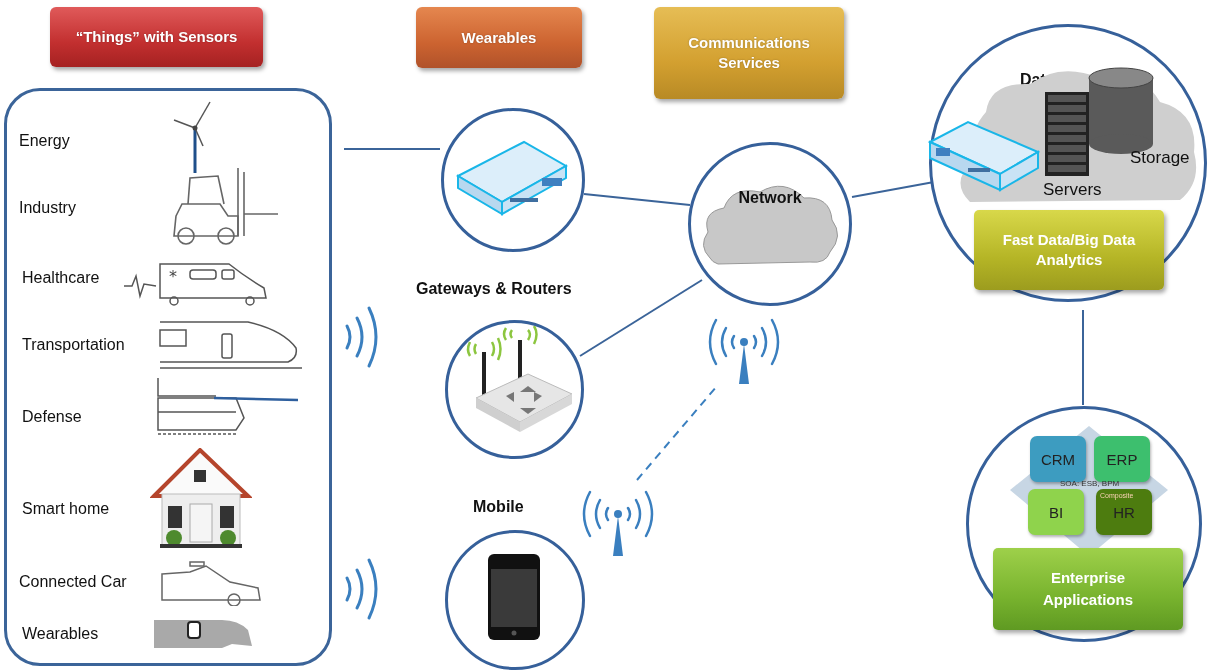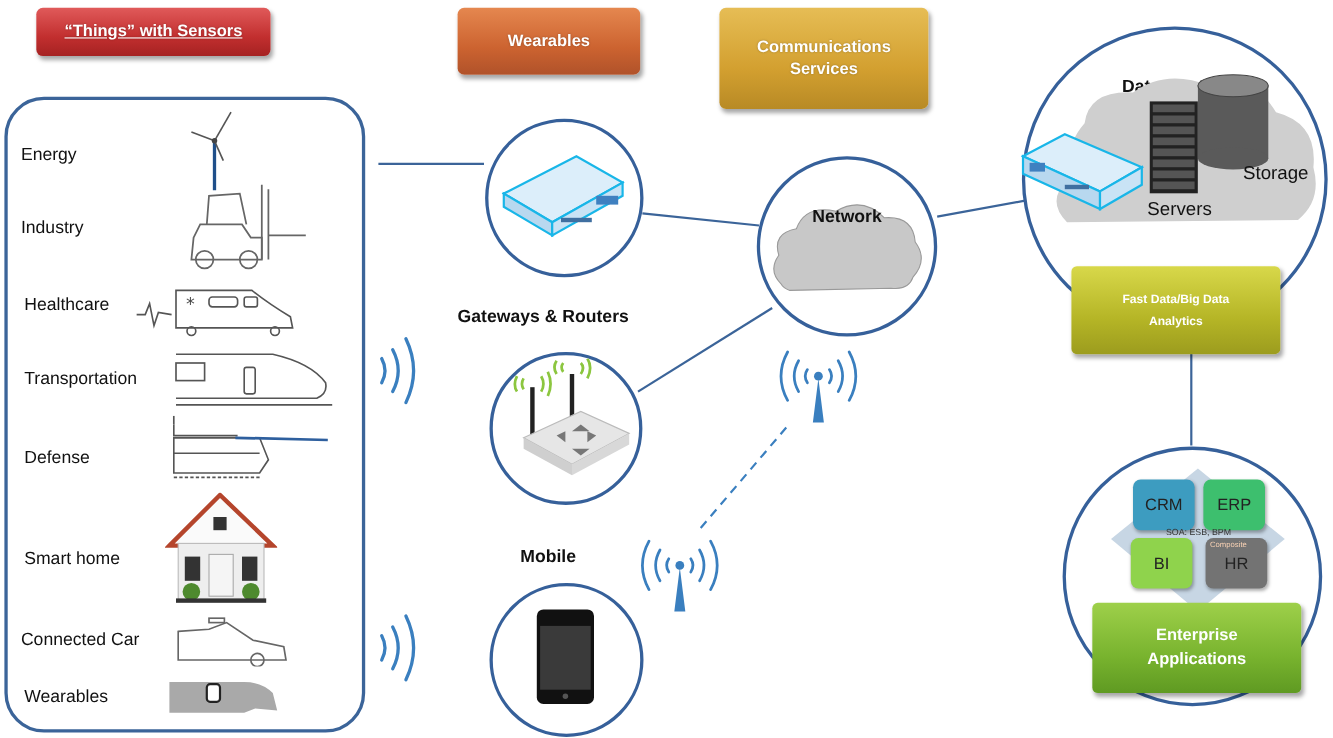--- a/index.html
+++ b/index.html
@@ -7,37 +7,37 @@
   .abs{position:absolute;}
   .hdr{position:absolute;border-radius:6px;color:#fff;font-weight:bold;font-size:15px;text-align:center;display:flex;align-items:center;justify-content:center;line-height:20px;box-shadow:2px 3px 4px rgba(0,0,0,0.35);text-shadow:0 0 2px rgba(0,0,0,0.3);}
   .hdr-red{background:linear-gradient(#e05a5a,#c22f2f 60%,#a52222);}
   .hdr-orange{background:linear-gradient(#e5874f,#cc6330 60%,#b0522a);}
   .hdr-gold{background:linear-gradient(#e6bd55,#d3a030 60%,#b88a25);}
   .things-panel{position:absolute;left:4px;top:88px;width:328px;height:578px;border:3px solid #3b6499;border-radius:36px;box-sizing:border-box;}
   .thing-label{position:absolute;font-size:16px;color:#111;}
   .circle{position:absolute;border:3px solid #36609a;border-radius:50%;box-sizing:border-box;background:#fff;}
   .lbl-bold{position:absolute;font-weight:bold;font-size:16px;color:#111;}
   svg.lines{position:absolute;left:0;top:0;}
-  .analytics{position:absolute;background:linear-gradient(#d8d84a,#b5b526 60%,#9c9c1e);border-radius:5px;color:#fff;font-weight:bold;font-size:11px;text-align:center;display:flex;align-items:center;justify-content:center;line-height:20px;box-shadow:2px 3px 4px rgba(0,0,0,0.35);margin-top:32px;}
+  .analytics{position:absolute;background:linear-gradient(#d8d84a,#b5b526 60%,#9c9c1e);border-radius:5px;color:#fff;font-weight:bold;font-size:15px;text-align:center;display:flex;align-items:center;justify-content:center;line-height:20px;box-shadow:2px 3px 4px rgba(0,0,0,0.35);}
   .enterprise{position:absolute;background:linear-gradient(#9ed04a,#78b32e 60%,#5f9a22);border-radius:5px;color:#fff;font-weight:bold;font-size:15px;text-align:center;display:flex;align-items:center;justify-content:center;line-height:22px;box-shadow:2px 3px 4px rgba(0,0,0,0.35);}
   .app-tile{position:absolute;width:56px;height:46px;border-radius:7px;display:flex;align-items:center;justify-content:center;font-size:15px;color:#222;box-shadow:1px 2px 3px rgba(0,0,0,0.3);}
 </style>
 </head>
 <body>
 
 <svg class="lines" width="1212" height="671">
   <line x1="344" y1="149" x2="440" y2="149" stroke="#3b6499" stroke-width="2"></line>
   <line x1="584" y1="194" x2="690" y2="205" stroke="#3b6499" stroke-width="2"></line>
   <line x1="580" y1="356" x2="702" y2="280" stroke="#3b6499" stroke-width="2"></line>
   <line x1="852" y1="197" x2="934" y2="182" stroke="#3b6499" stroke-width="2"></line>
   <line x1="1083" y1="310" x2="1083" y2="405" stroke="#3b6499" stroke-width="2"></line>
   <line x1="637" y1="480" x2="717" y2="386" stroke="#3a7fbf" stroke-width="2" stroke-dasharray="8,6"></line>
 </svg>
 
-<div class="hdr hdr-red" style="left:33px;top:7px;width:213px;height:44px;text-decoration:underline;">“Things” with Sensors</div>
+<div class="hdr hdr-red" style="left:50px;top:7px;width:213px;height:60px;">“Things” with Sensors</div>
 <div class="hdr hdr-orange" style="left:416px;top:7px;width:166px;height:61px;">Wearables</div>
 <div class="hdr hdr-gold" style="left:654px;top:7px;width:190px;height:92px;padding:0 4px;box-sizing:border-box;">Communications Services</div>
 
 <div class="things-panel"></div>
 
 <div class="thing-label" style="left:19px;top:132px;">Energy</div>
 <svg class="abs" style="left:172px;top:98px;" width="46" height="76">
   <line x1="23" y1="30" x2="23" y2="75" stroke="#1f4f8a" stroke-width="3"></line>
   <line x1="23" y1="30" x2="38" y2="4" stroke="#555" stroke-width="1.5"></line>
   <line x1="23" y1="30" x2="2" y2="22" stroke="#555" stroke-width="1.5"></line>
@@ -250,21 +250,21 @@
 </div>
 
 <div class="circle" style="left:966px;top:406px;width:236px;height:236px;"></div>
 <svg class="abs" style="left:1008px;top:424px;" width="162" height="136">
   <polygon points="81,2 160,66 81,132 2,66" fill="#c7d6e4"></polygon>
 </svg>
 <div class="app-tile" style="left:1030px;top:436px;background:#3d9cc0;">CRM</div>
 <div class="app-tile" style="left:1094px;top:436px;background:#3dbf6e;">ERP</div>
 <div class="abs" style="left:1060px;top:479px;font-size:8px;color:#333;">SOA: ESB, BPM</div>
 <div class="app-tile" style="left:1028px;top:489px;background:#8fd34c;">BI</div>
-<div class="app-tile" style="left:1096px;top:489px;background:#737373;">
+<div class="app-tile" style="left:1096px;top:489px;background:#4d7c0f;">
   <span>HR</span>
   <span class="abs" style="top:3px;left:4px;font-size:7px;color:#fbd3b5;">Composite</span>
 </div>
 <div class="enterprise" style="left:993px;top:548px;width:190px;height:82px;">
   <div>
     <div>Enterprise</div>
     <div>Applications</div>
   </div>
 </div>
 

